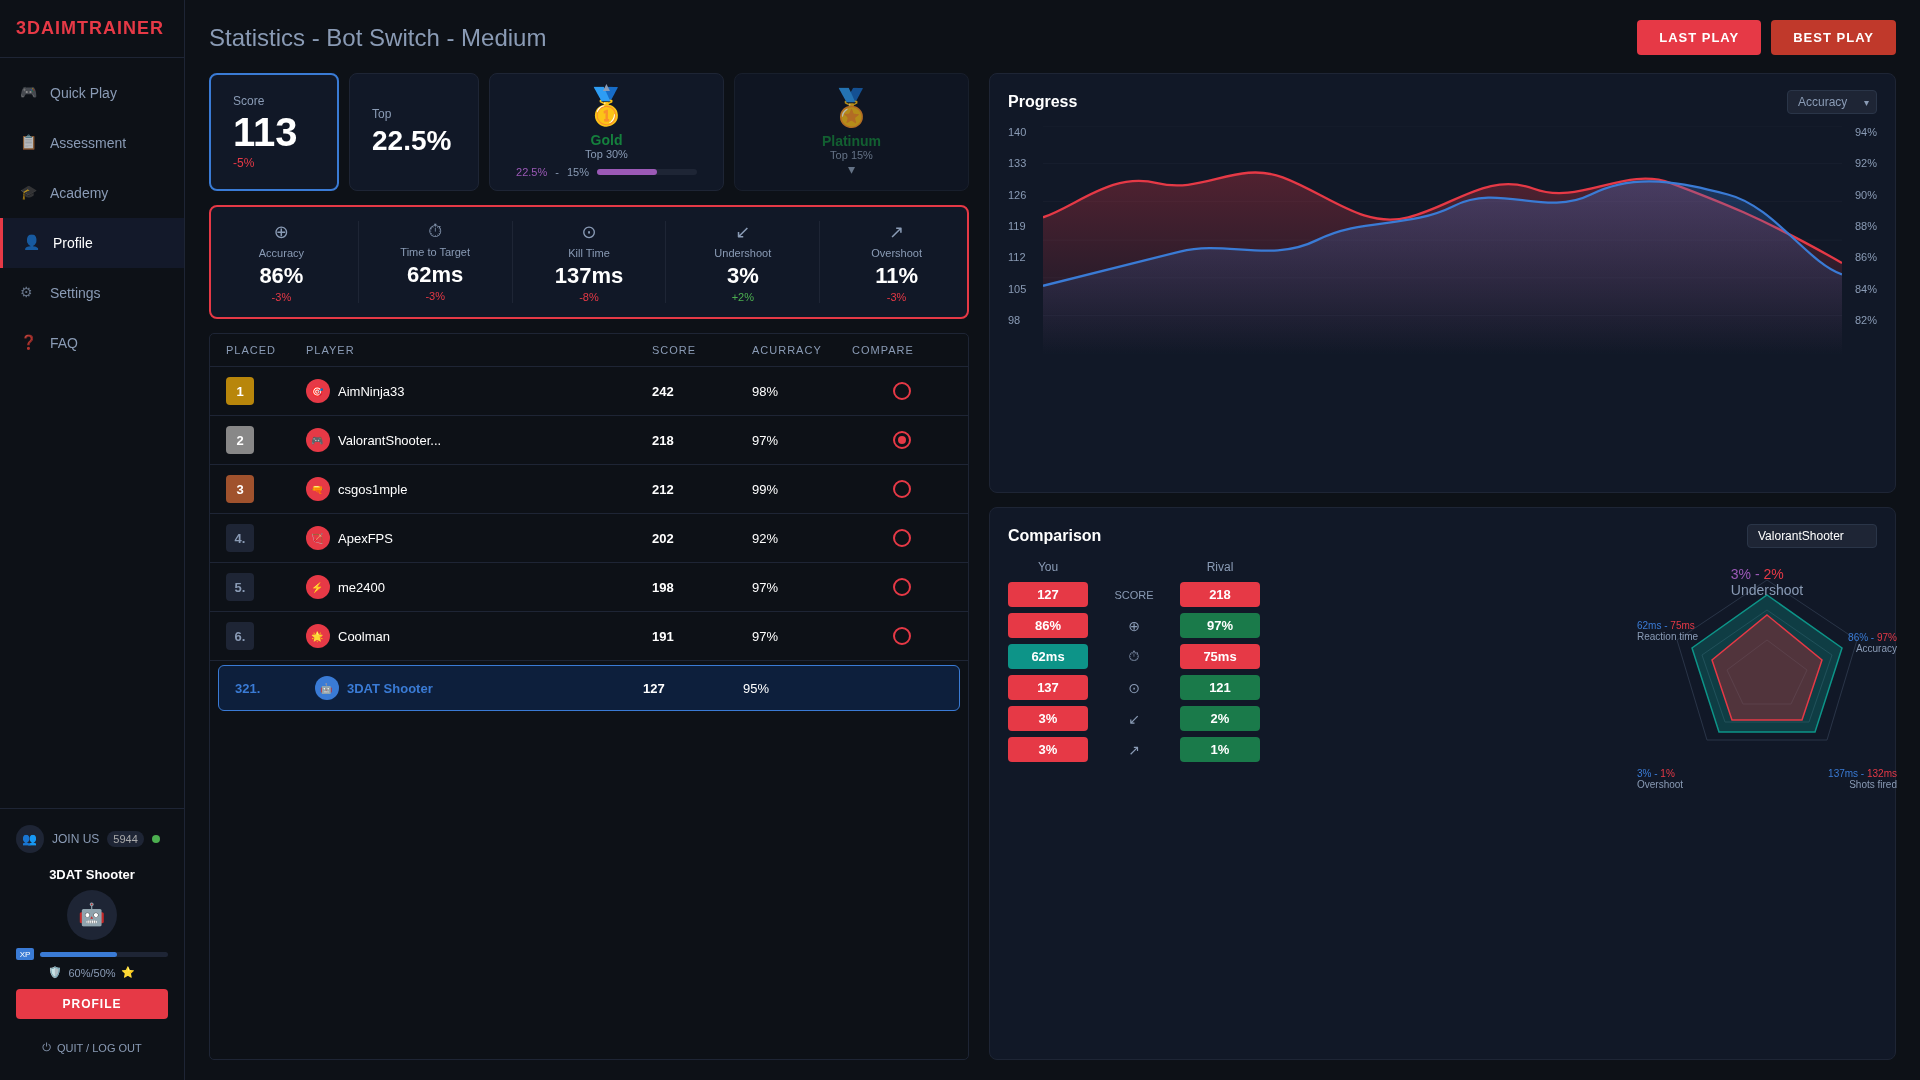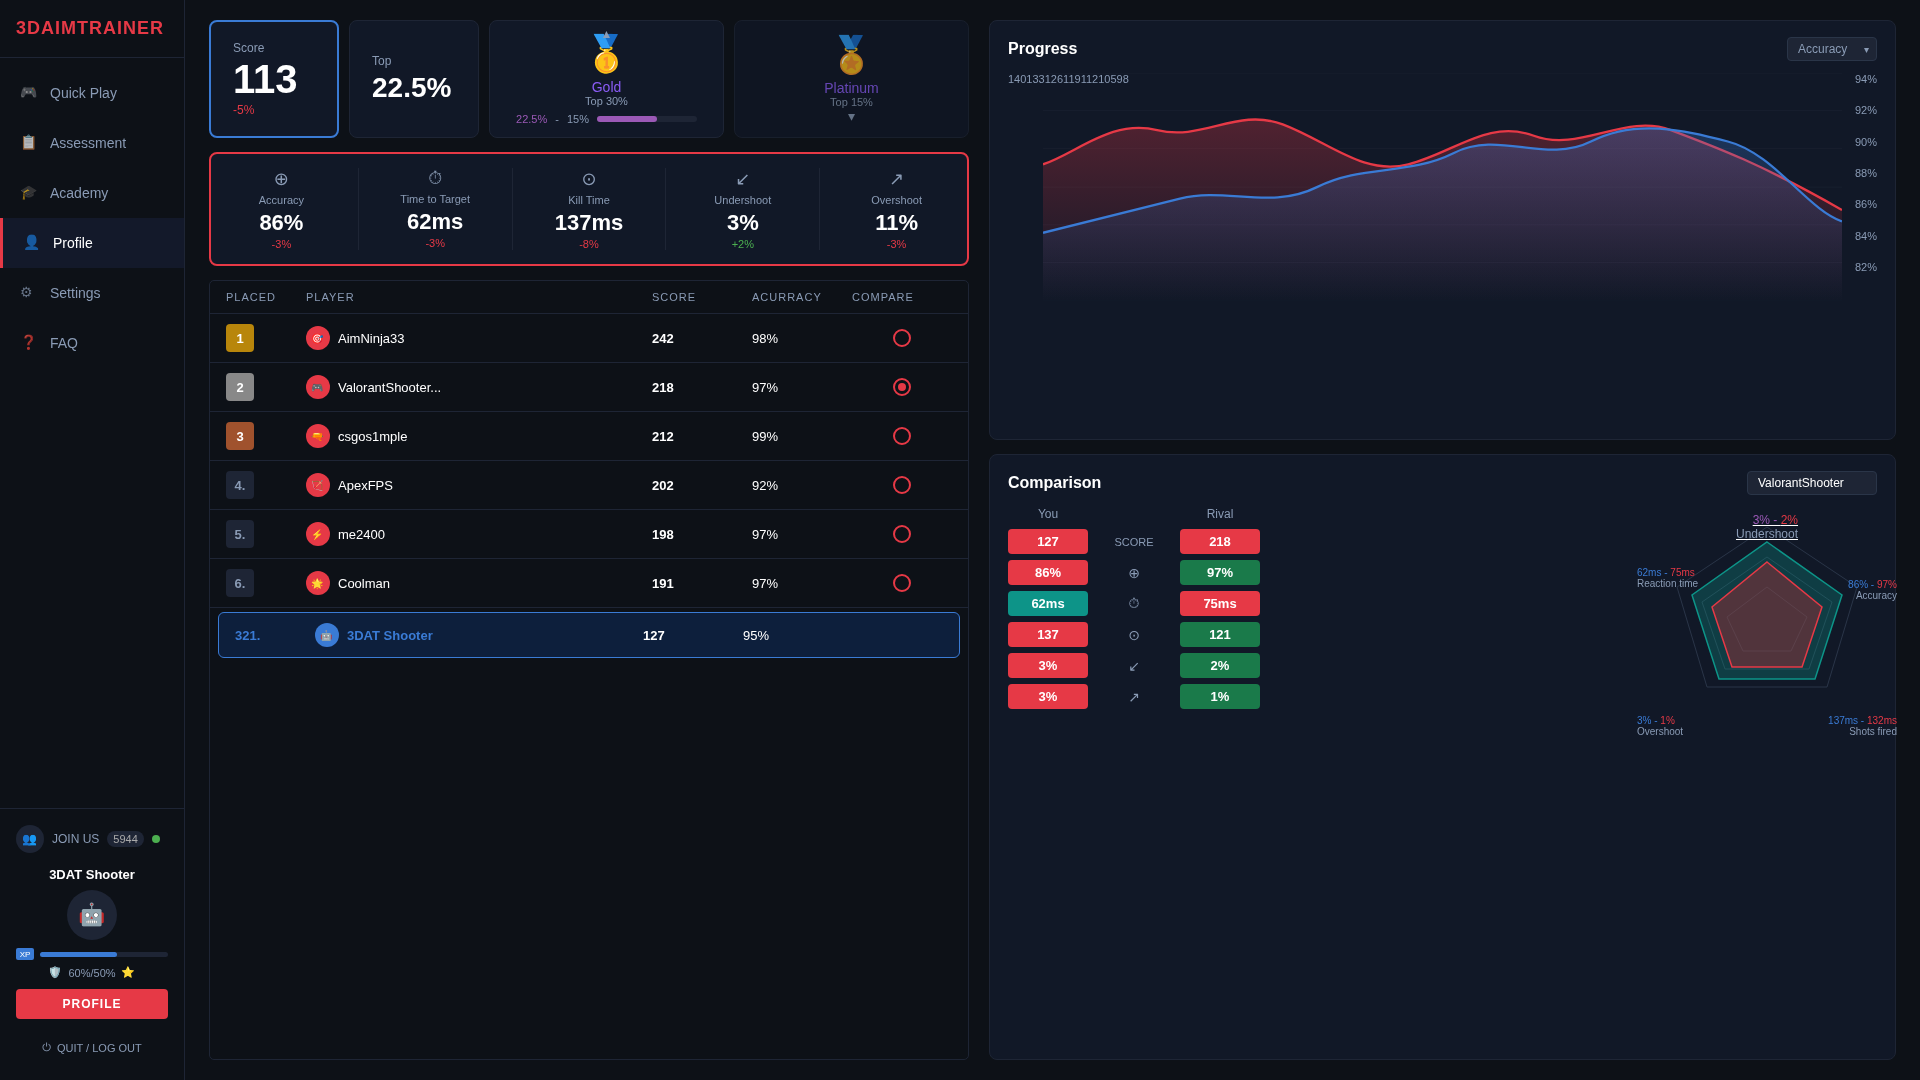--- a/index.html
+++ b/index.html
@@ -296,22 +296,22 @@
       justify-content: center;
       padding: 12px;
       position: relative;
     }
     .rank-medal {
       font-size: 36px;
       margin-bottom: 4px;
     }
     .rank-name {
       font-size: 14px;
-      font-weight: 400;
-      color: #8b5cf6;
+      font-weight: 700;
+      color: #15803d;
     }
     .rank-top {
       font-size: 11px;
       color: #8a9bb5;
     }
     .rank-progress-row {
       display: flex;
       align-items: center;
       gap: 8px;
       margin-top: 6px;
@@ -535,20 +535,21 @@
       position: relative;
       height: 200px;
     }
     .chart-labels-y {
       position: absolute;
       left: 0;
       top: 0;
       bottom: 0;
       width: 35px;
       display: flex;
+      flex-direction: column;
       justify-content: space-between;
       font-size: 11px;
       color: #8a9bb5;
     }
     .chart-labels-y2 {
       position: absolute;
       right: 0;
       top: 0;
       bottom: 0;
       width: 35px;
@@ -708,20 +709,30 @@
     </div>
     <div class="quit-btn">
       <span>⏻</span>
       <span>QUIT / LOG OUT</span>
     </div>
   </div>
 </div>
 
 <div class="main">
 
+  <div class="header">
+    <div class="page-title">
+      <span>Statistics</span>
+      <span>- Bot Switch - Medium</span>
+    </div>
+    <div class="header-buttons">
+      <button class="btn-last-play">LAST PLAY</button>
+      <button class="btn-best-play">BEST PLAY</button>
+    </div>
+  </div>
 
   <div class="content">
 
     <div class="left-panel">
 
       <div class="score-card-row">
         <div class="score-box">
           <div class="score-label">Score</div>
           <div class="score-value">113</div>
           <div class="delta-red">-5%</div>
@@ -1008,21 +1019,21 @@
 
               <polygon points="120,20 210,80 180,180 60,180 30,80" fill="none" stroke="#2a3548" stroke-width="1"></polygon>
               <polygon points="120,50 185,95 162,162 78,162 55,95" fill="none" stroke="#2a3548" stroke-width="1"></polygon>
               <polygon points="120,80 160,110 144,144 96,144 80,110" fill="none" stroke="#2a3548" stroke-width="1"></polygon>
 
               <polygon points="120,35 195,88 168,172 72,172 45,88" fill="rgba(13,148,136,0.3)" stroke="#0d9488" stroke-width="1.5"></polygon>
 
               <polygon points="120,55 175,100 155,160 85,160 65,100" fill="rgba(180,40,50,0.4)" stroke="#e63946" stroke-width="1.5"></polygon>
             </svg>
 
-            <div style="position:absolute;top:6px;left:50%;transform:translateX(-50%);font-size:12px;text-align:right;white-space:nowrap;text-decoration:underline;">
+            <div style="position:absolute;top:6px;left:50%;transform:translateX(-50%);font-size:14px;text-align:left;white-space:nowrap;">
               <span style="color:#9b59b6;">3% - <span style="color:#e63946;">2%</span></span><br>
               <span style="color:#8a9bb5;">Undershoot</span>
             </div>
             <div style="position:absolute;top:72px;right:-20px;font-size:10px;text-align:right;white-space:nowrap;">
               <span style="color:#3a7bd5;">86% - <span style="color:#e63946;">97%</span></span><br>
               <span style="color:#8a9bb5;">Accuracy</span>
             </div>
             <div style="position:absolute;bottom:10px;right:-20px;font-size:10px;text-align:right;white-space:nowrap;">
               <span style="color:#3a7bd5;">137ms - <span style="color:#e63946;">132ms</span></span><br>
               <span style="color:#8a9bb5;margin-left:8px;">Shots fired</span>

